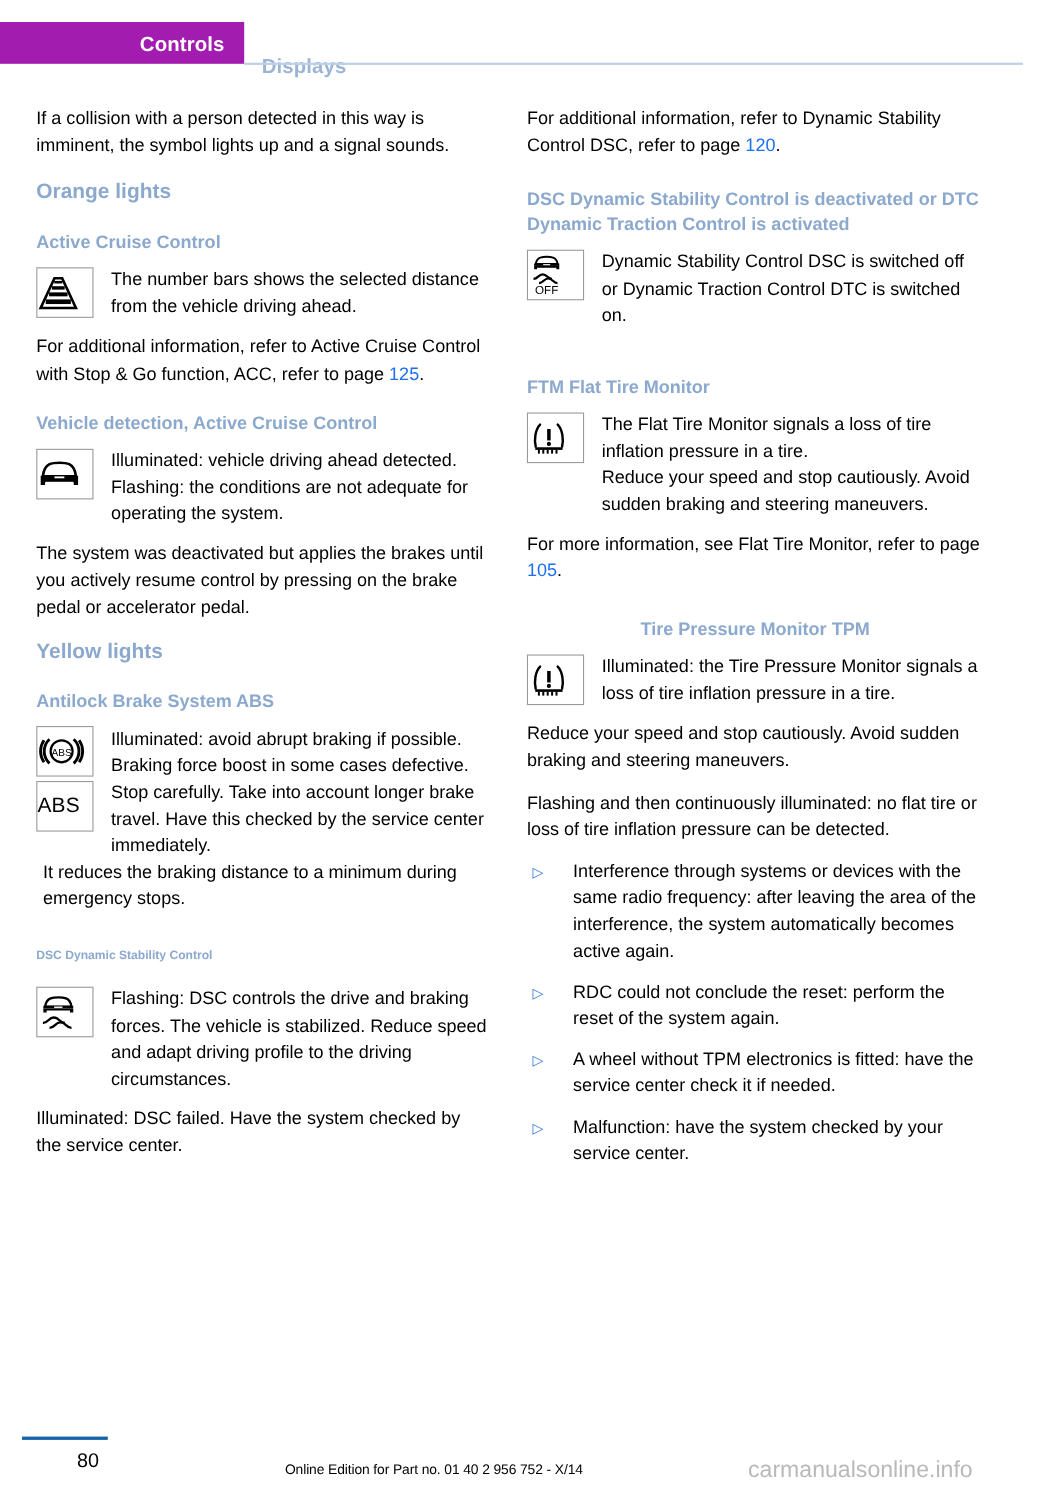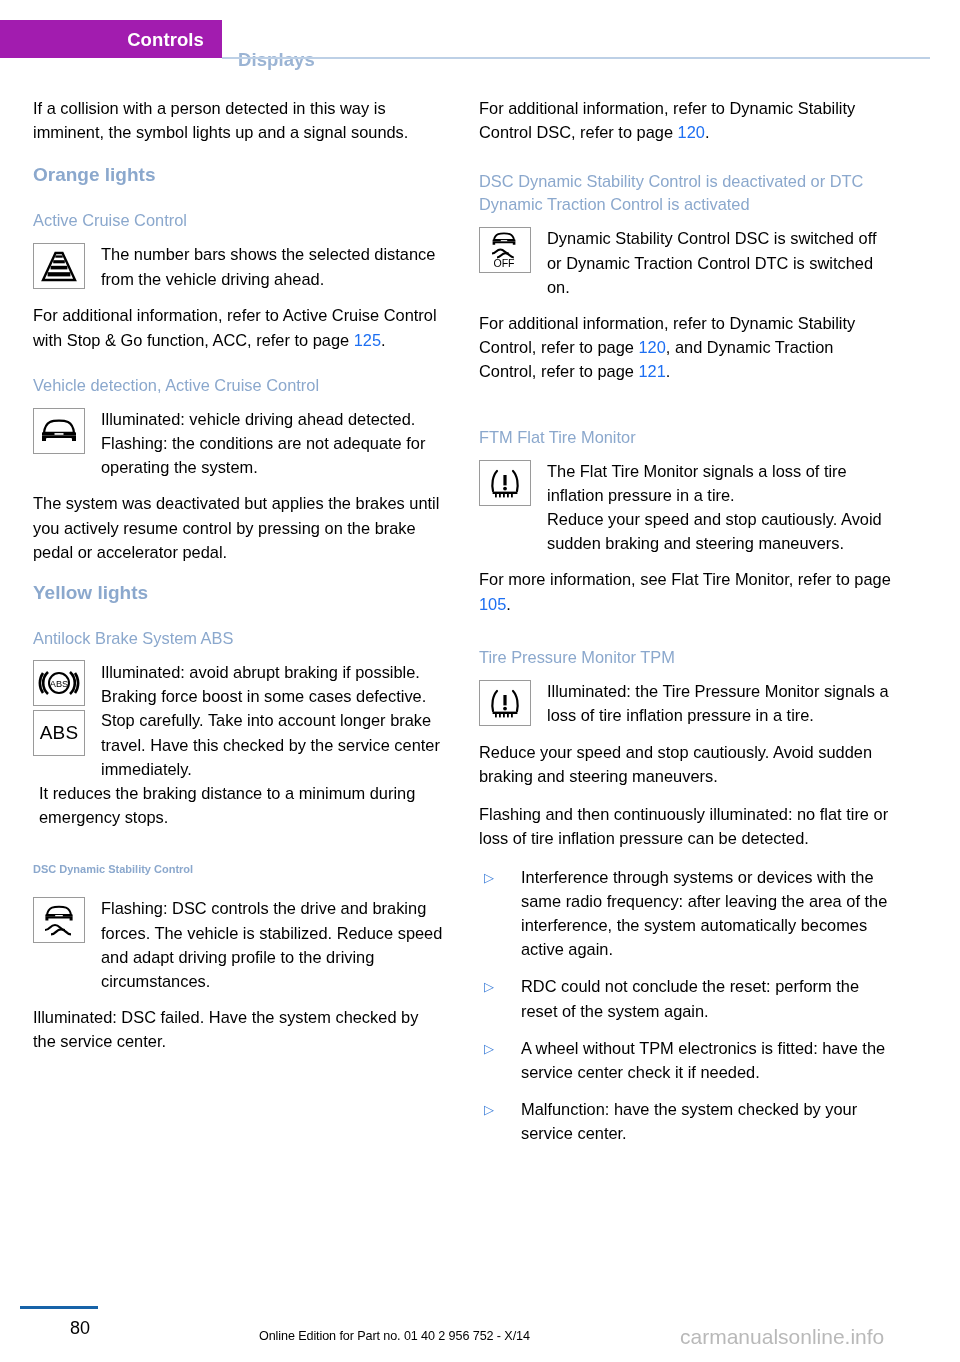--- a/index.html
+++ b/index.html
@@ -86,41 +86,40 @@
     font-size: 19px;
     line-height: 25px;
     font-weight: bold;
     color: #8ba8cd;
   }
   h2.section.first { margin-top: 18px; }
   h3.sub {
     margin: 22px 0 10px 0;
     font-size: 16.4px;
     line-height: 23px;
-    font-weight: normal;
+    font-weight: bold;
     color: #8ba8cd;
   }
   .pageref { color: #1d6ff2; }
 
   
   .iconblock {
     position: relative;
     margin: 0 0 12px 0;
   }
   .iconbox {
     width: 52px;
     height: 46px;
     border: 1px solid #9a9a9a;
     background: #ffffff;
     box-sizing: border-box;
     float: left;
     margin: 1px 10px 2px 0;
     display: flex;
     align-items: center;
-    justify-content: center;
   }
   .iconbox svg { display: block; }
   .iconblock p {
     margin: 0 0 0 0;
     overflow: hidden;
     padding-left: 6px;
   }
   .iconblock p + p { margin-top: 0; }
   .clear { clear: both; }
   .flowtext { margin-top: 0; }
@@ -299,21 +298,20 @@
           <path d="M5.6 11.7 L5.6 14.8 L8.2 14.8 L8.2 13.3 L25.8 13.3 L25.8 14.8 L28.4 14.8 L28.4 11.7 Z" fill="#000"></path>
           <path d="M5 23.6 C9.2 23.6 9.2 19.4 13.4 19.4 C17.6 19.4 17.6 23.6 21.8 23.6" fill="none" stroke="#000" stroke-width="2"></path>
           <path d="M10 27.4 C14.2 27.4 14.2 23.2 18.4 23.2 C22.6 23.2 22.6 27.4 26.8 27.4" fill="none" stroke="#000" stroke-width="2"></path>
           <text x="17" y="37.4" font-family="Liberation Sans, sans-serif" font-size="10.6" text-anchor="middle" fill="#000">OFF</text>
         </svg>
       </div>
       <p>Dynamic Stability Control DSC is switched off or Dynamic Traction Control DTC is switched on.</p>
       <div class="clear"></div>
     </div>
 
-    <p><span>For additional information, refer to Dynamic Stability Control, refer to page </span><span class="pageref">120</span><span>, and Dynamic Traction Control, refer to page </span><span class="pageref">121</span><span>.</span></p>
 
     <h3 class="sub" style="margin-top:42px;">FTM Flat Tire Monitor</h3>
 
     <div class="iconblock">
       <div class="iconbox">
         <svg width="38" height="32" viewBox="0 0 38 32" aria-hidden="true">
           <path d="M11 4 C6.5 8.5 5.5 18 7 24" fill="none" stroke="#000" stroke-width="2.2" stroke-linecap="round"></path>
           <path d="M27 4 C31.5 8.5 32.5 18 31 24" fill="none" stroke="#000" stroke-width="2.2" stroke-linecap="round"></path>
           <rect x="17.4" y="8" width="3.2" height="10.4" fill="#000"></rect>
           <circle cx="19" cy="21.6" r="1.9" fill="#000"></circle>
@@ -325,21 +323,21 @@
           <rect x="25" y="27" width="1.8" height="3.4" fill="#000"></rect>
         </svg>
       </div>
       <p>The Flat Tire Monitor signals a loss of tire inflation pressure in a tire.</p>
       <p>Reduce your speed and stop cautiously. Avoid sudden braking and steering maneuvers.</p>
       <div class="clear"></div>
     </div>
 
     <p class="flowtext"><span>For more information, see Flat Tire Monitor, refer to page </span><span class="pageref">105</span><span>.</span></p>
 
-    <h3 class="sub" style="margin-top:30px;">Tire Pressure Monitor TPM</h3>
+    <h3 class="sub" style="margin-top:30px;text-align:center;">Tire Pressure Monitor TPM</h3>
 
     <div class="iconblock">
       <div class="iconbox">
         <svg width="38" height="32" viewBox="0 0 38 32" aria-hidden="true">
           <path d="M11 4 C6.5 8.5 5.5 18 7 24" fill="none" stroke="#000" stroke-width="2.2" stroke-linecap="round"></path>
           <path d="M27 4 C31.5 8.5 32.5 18 31 24" fill="none" stroke="#000" stroke-width="2.2" stroke-linecap="round"></path>
           <rect x="17.4" y="8" width="3.2" height="10.4" fill="#000"></rect>
           <circle cx="19" cy="21.6" r="1.9" fill="#000"></circle>
           <rect x="6.6" y="24.6" width="24.8" height="2.4" fill="#000"></rect>
           <rect x="9" y="27" width="1.8" height="3.4" fill="#000"></rect>

